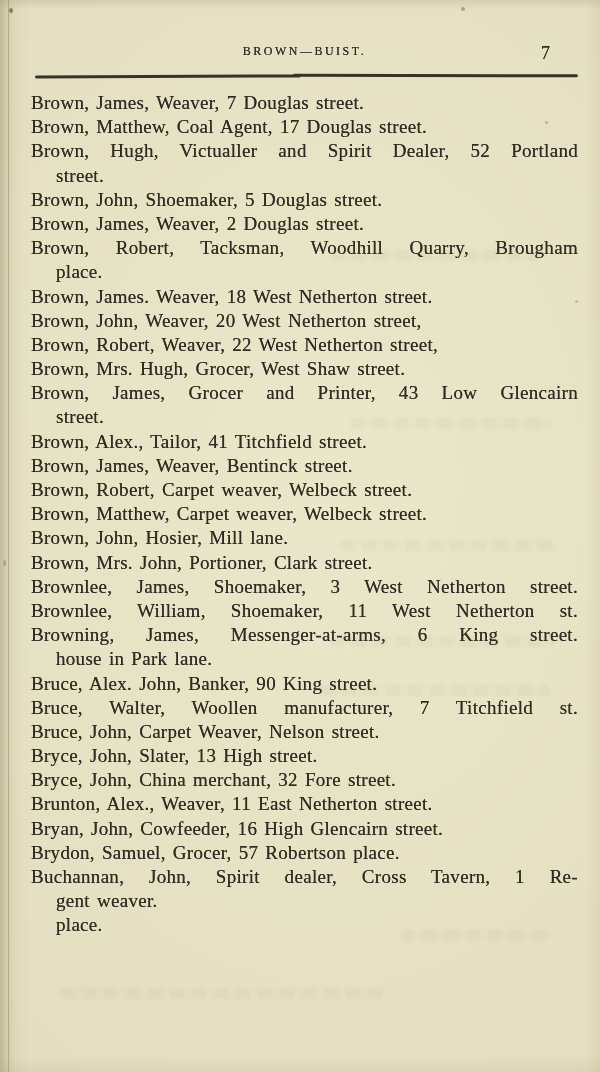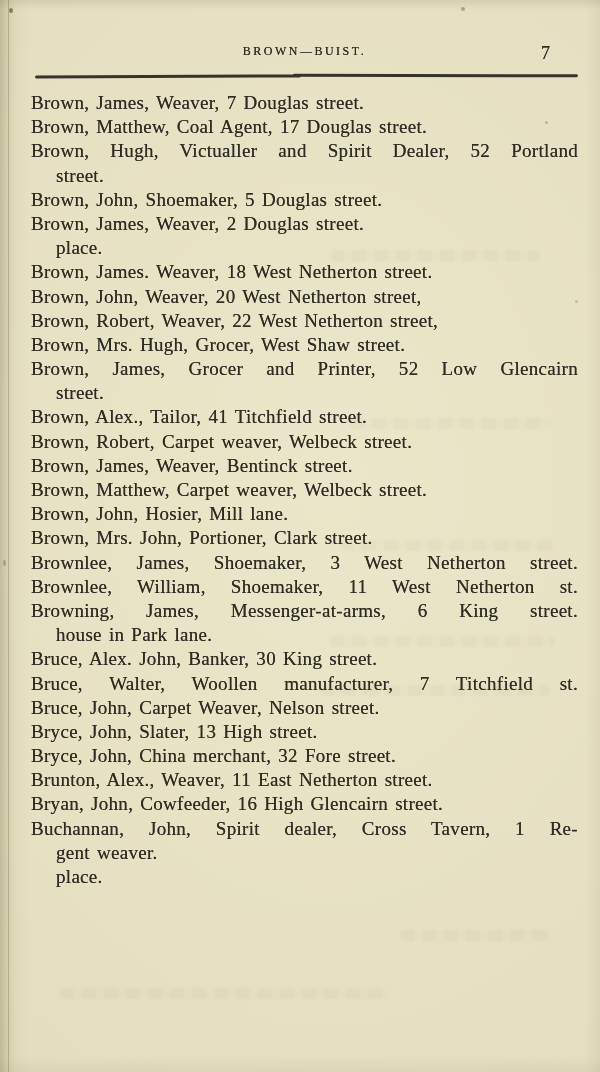--- a/index.html
+++ b/index.html
@@ -124,44 +124,46 @@
     <span class="seg2"></span>
   </div>
 
   <div class="list">
       <div class="line">Brown, James, Weaver, 7 Douglas street.</div>
       <div class="line">Brown, Matthew, Coal Agent, 17 Douglas street.</div>
       <div class="line just">Brown, Hugh, Victualler and Spirit Dealer, 52 Portland</div>
       <div class="line indent">street.</div>
       <div class="line">Brown, John, Shoemaker, 5 Douglas street.</div>
       <div class="line">Brown, James, Weaver, 2 Douglas street.</div>
+      <div class="line just">Brown, Robert, Tacksman, Woodhill Quarry, Brougham</div>
       <div class="line indent">place.</div>
       <div class="line">Brown, James. Weaver, 18 West Netherton street.</div>
       <div class="line">Brown, John, Weaver, 20 West Netherton street,</div>
       <div class="line">Brown, Robert, Weaver, 22 West Netherton street,</div>
       <div class="line">Brown, Mrs. Hugh, Grocer, West Shaw street.</div>
-      <div class="line just">Brown, James, Grocer and Printer, 52 Low Glencairn</div>
+      <div class="line just">Brown, James, Grocer and Printer, 43 Low Glencairn</div>
       <div class="line indent">street.</div>
       <div class="line">Brown, Alex., Tailor, 41 Titchfield street.</div>
+      <div class="line">Brown, James, Weaver, Bentinck street.</div>
       <div class="line">Brown, Robert, Carpet weaver, Welbeck street.</div>
-      <div class="line">Brown, James, Weaver, Bentinck street.</div>
       <div class="line">Brown, Matthew, Carpet weaver, Welbeck street.</div>
       <div class="line">Brown, John, Hosier, Mill lane.</div>
       <div class="line">Brown, Mrs. John, Portioner, Clark street.</div>
       <div class="line just">Brownlee, James, Shoemaker, 3 West Netherton street.</div>
       <div class="line just">Brownlee, William, Shoemaker, 11 West Netherton st.</div>
       <div class="line just">Browning, James, Messenger-at-arms, 6 King street.</div>
       <div class="line indent">house in Park lane.</div>
-      <div class="line">Bruce, Alex. John, Banker, 30 King street.</div>
+      <div class="line">Bruce, Alex. John, Banker, 90 King street.</div>
       <div class="line just">Bruce, Walter, Woollen manufacturer, 7 Titchfield st.</div>
       <div class="line">Bruce, John, Carpet Weaver, Nelson street.</div>
       <div class="line">Bryce, John, Slater, 13 High street.</div>
       <div class="line">Bryce, John, China merchant, 32 Fore street.</div>
       <div class="line">Brunton, Alex., Weaver, 11 East Netherton street.</div>
       <div class="line">Bryan, John, Cowfeeder, 16 High Glencairn street.</div>
+      <div class="line">Brydon, Samuel, Grocer, 57 Robertson place.</div>
       <div class="line just">Buchannan, John, Spirit dealer, Cross Tavern, 1 Re-</div>
       <div class="line indent">gent weaver.</div>
       <div class="line indent">place.</div>
     </div>
 
   <div class="smudge s1"></div>
   <div class="smudge s2"></div>
   <div class="smudge s3"></div>
   <div class="smudge s4"></div>
   <div class="smudge s5"></div>

